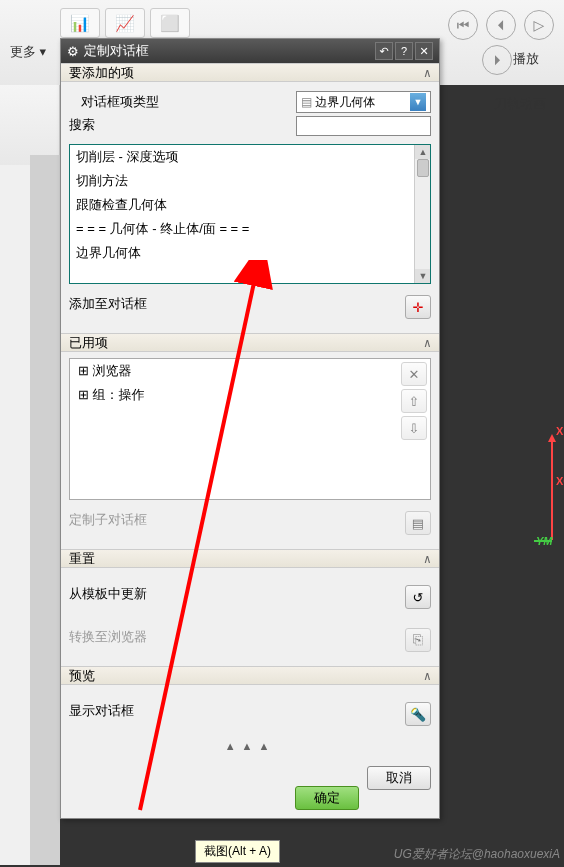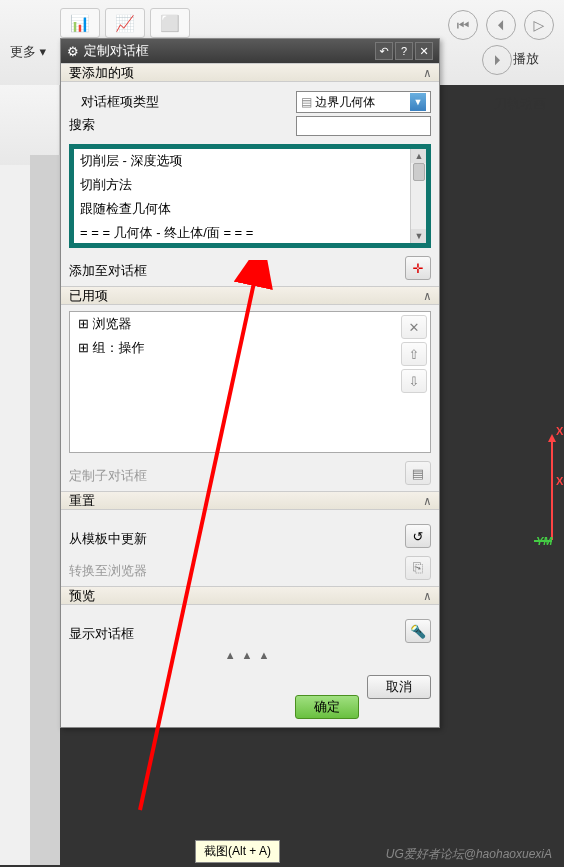--- a/index.html
+++ b/index.html
@@ -33,27 +33,27 @@
 
 .row { display: flex; align-items: center; height: 28px; font-size: 13px; }
 .row label { flex: 1; margin-left: 12px; }
 .select-box { width: 135px; height: 22px; border: 1px solid #888; background: #fff; display: flex; align-items: center; padding: 0 4px; font-size: 12px; }
 .select-box .dd { margin-left: auto; width: 16px; height: 18px; background: linear-gradient(#6ab0e0, #3a80c0); display: flex; align-items: center; justify-content: center; color: #fff; font-size: 9px; }
 .select-box .ico { margin-right: 3px; color: #888; }
 
 .search-row { display: flex; align-items: flex-start; height: 28px; font-size: 13px; }
 .search-row input { width: 135px; height: 20px; border: 1px solid #888; background: #fff; margin-left: auto; padding: 0 4px; }
 
-.listbox { border: 5px solid #0f766e; background: #fff; height: 104px; overflow: hidden; position: relative; font-size: 13px; }
+.listbox { border: 1px solid #0f766e; background: #fff; height: 140px; overflow: hidden; position: relative; font-size: 13px; }
 .listbox .item { padding: 3px 6px; }
 .listbox .scrollbar { position: absolute; right: 0; top: 0; width: 16px; height: 100%; background: #eee; border-left: 1px solid #ccc; }
 .listbox .scrollbar .thumb { position: absolute; top: 14px; left: 2px; width: 12px; height: 18px; background: #ccc; border: 1px solid #aaa; border-radius: 2px; }
 .listbox .scrollbar .arr { position: absolute; left: 0; width: 16px; height: 14px; background: #e0e0e0; display: flex; align-items: center; justify-content: center; font-size: 9px; color: #666; }
 
-.action-row { display: flex; align-items: flex-end; height: 32px; font-size: 13px; margin-top: 0; }
+.action-row { display: flex; align-items: flex-start; height: 32px; font-size: 13px; margin-top: 11px; }
 .action-row .spacer { flex: 1; }
 .sq-btn { width: 26px; height: 24px; border: 1px solid #aaa; background: linear-gradient(#fafafa, #e0e0e0); border-radius: 3px; display: flex; align-items: center; justify-content: center; font-size: 13px; cursor: pointer; }
 .sq-btn.disabled { opacity: 0.5; }
 
 .used-box { border: 1px solid #aaa; background: #fff; height: 142px; position: relative; font-size: 13px; }
 .used-box .tree-item { padding: 3px 8px; }
 .used-box .side-btns { position: absolute; right: 3px; top: 3px; display: flex; flex-direction: column; gap: 3px; }
 
 .disabled-text { color: #999; }
 
@@ -69,21 +69,21 @@
 
 
 .axis { position: absolute; right: 18px; top: 430px; font-size: 11px; font-weight: bold; }
 .axis .xm { color: #f44; position: absolute; left: 10px; top: -5px; }
 .axis .xc { color: #f44; position: absolute; left: 10px; top: 45px; }
 .axis .ym { color: #4c4; position: absolute; left: -10px; top: 105px; font-style: italic; }
 .axis-line-v { position: absolute; left: 5px; top: 10px; width: 2px; height: 100px; background: #f44; }
 .axis-line-h { position: absolute; left: -12px; top: 110px; width: 18px; height: 2px; background: #4c4; }
 .axis-tip { position: absolute; left: 2px; top: 4px; width: 0; height: 0; border-left: 4px solid transparent; border-right: 4px solid transparent; border-bottom: 8px solid #f44; }
 .tooltip { position: absolute; bottom: 4px; left: 195px; background: #ffffe0; border: 1px solid #888; padding: 2px 8px; font-size: 12px; }
-.watermark { position: absolute; bottom: 4px; right: 12px; color: #888; font-size: 12px; font-style: italic; }
+.watermark { position: absolute; bottom: 4px; right: 4px; color: #888; font-size: 12px; font-style: italic; }
 </style>
 </head>
 <body>
 
 <div class="toolbar-bg">
   <div class="toolbar-icons">
     <div class="tb-icon">📊</div>
     <div class="tb-icon">📈</div>
     <div class="tb-icon">⬜</div>
   </div>

